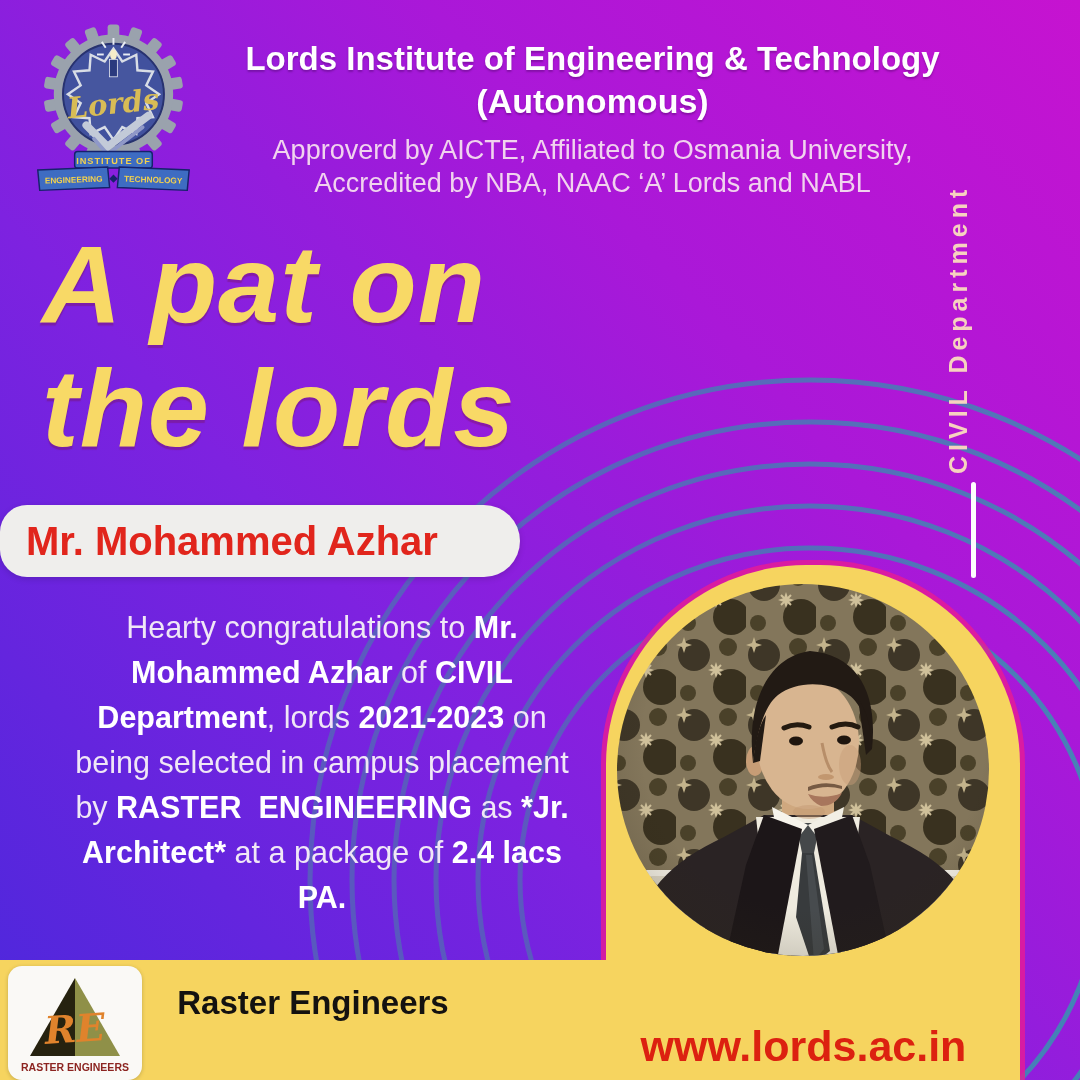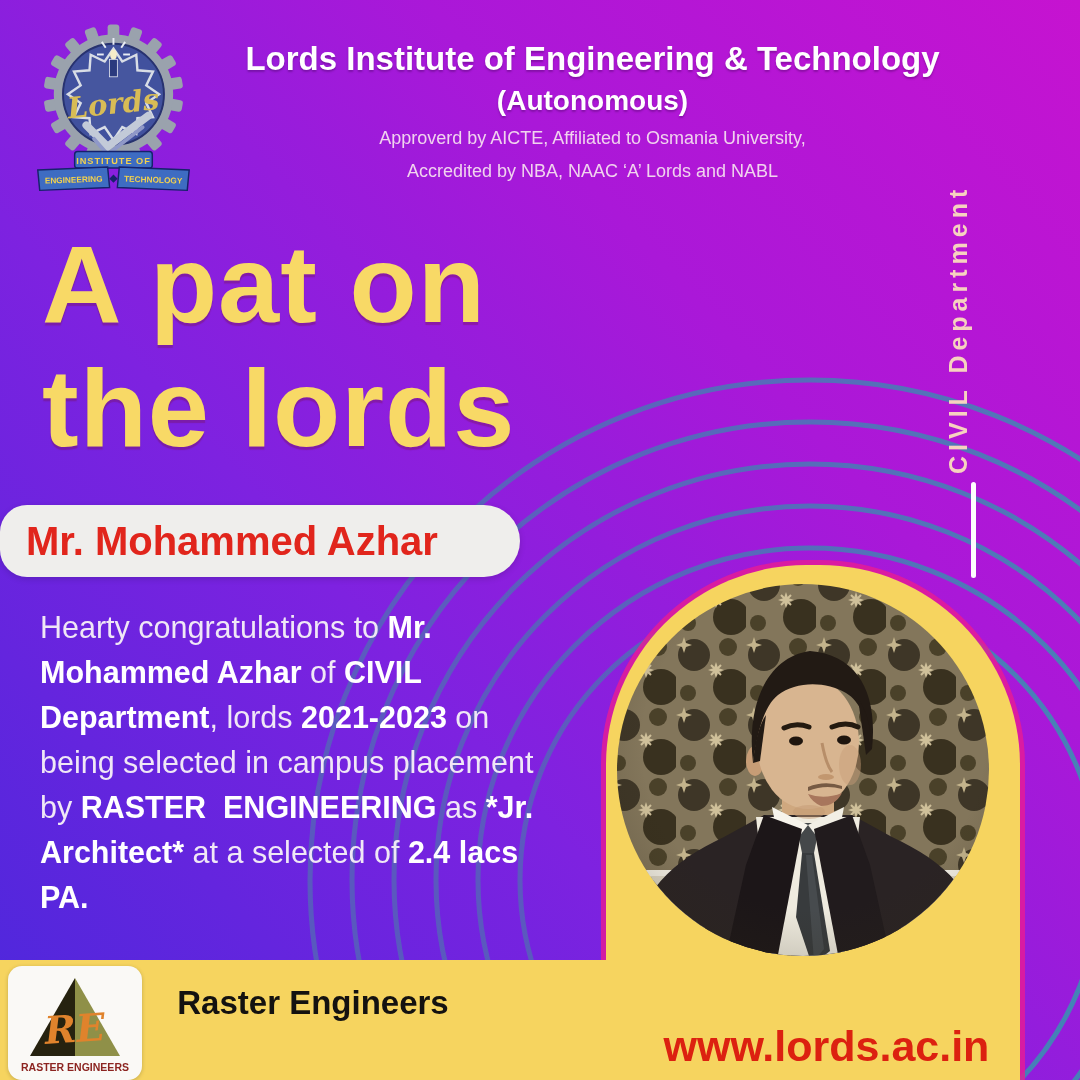--- a/index.html
+++ b/index.html
@@ -6,55 +6,55 @@
   .canvas{
     position:relative;width:1080px;height:1080px;overflow:hidden;
     font-family:"Liberation Sans",sans-serif;
     background:linear-gradient(48deg,#4a28dc 0%,#7e22e0 38%,#aa18d8 68%,#c613d0 100%);
   }
   .abs{position:absolute;}
   
   .logo-svg{left:30px;top:6px;width:165px;height:195px;}
   .title-block{left:195px;top:38px;width:795px;text-align:center;color:#ffffff;}
   .title-l1{font-size:33px;font-weight:bold;line-height:42px;text-shadow:0 2px 2px rgba(60,0,80,.35);}
-  .title-l2{font-size:28px;font-weight:bold;line-height:42px;text-shadow:0 2px 2px rgba(60,0,80,.35);}
-  .subtitle{font-size:18px;line-height:33px;color:#f1d3ee;}
+  .title-l2{font-size:34px;font-weight:bold;line-height:42px;text-shadow:0 2px 2px rgba(60,0,80,.35);}
+  .subtitle{margin-top:12px;font-size:27px;line-height:33px;color:#f1d3ee;}
   
   .side-label{
     left:944px;top:182px;height:292px;
     writing-mode:vertical-rl;transform:rotate(180deg);
     font-size:25px;font-weight:bold;letter-spacing:5px;color:#f6d2bf;
   }
   .side-line{left:971px;top:482px;width:5px;height:96px;background:#fdfdfd;border-radius:3px;}
   
   .headline{left:42px;top:222px;color:#f8d966;font-weight:800;font-size:110px;line-height:124px;
-    letter-spacing:1px;text-shadow:0 3px 1px rgba(120,20,90,.4);}
+    letter-spacing:1px;text-shadow:0 3px 1px rgba(120,20,90,.4);font-style:italic;}
   
   .pill{left:0;top:505px;width:520px;height:72px;background:#efeeec;
     border-radius:30px 40px 40px 30px;box-shadow:0 2px 6px rgba(0,0,0,.15);}
   .pill-name{position:absolute;left:26px;top:0;height:72px;line-height:72px;
     font-size:40px;font-weight:bold;color:#e1251c;}
   
-  .message{left:40px;top:605px;width:620px;font-size:30.5px;line-height:45px;
-    color:#f0e7f6;white-space:pre-wrap;}
+  .message{left:12px;top:605px;width:620px;font-size:30.5px;line-height:45px;
+    color:#f0e7f6;white-space:pre-wrap;text-align:center;}
   .message .b{color:#ffffff;font-weight:bold;}
   
   .arcs{left:0;top:0;width:1080px;height:1080px;}
   
   .photo-panel{left:606px;top:565px;width:414px;height:515px;background:#f6d45f;
     border-radius:200px 200px 0 0;box-shadow:0 0 0 5px rgba(233,27,148,.8);}
   .photo-svg{left:606px;top:565px;width:414px;height:400px;}
   
   .footer-strip{left:0;top:960px;width:1020px;height:120px;background:#f6d45f;}
   .partner-box{left:8px;top:966px;width:134px;height:114px;background:#faf9f6;
     border-radius:14px;box-shadow:0 1px 4px rgba(0,0,0,.2);}
   .partner-box svg{position:absolute;left:0;top:0;}
   .partner-name{left:158px;top:982px;width:310px;text-align:center;color:#141210;
     font-size:33px;font-weight:bold;line-height:42px;}
-  .website{left:654px;top:1022px;width:345px;text-align:center;
+  .website{left:631px;top:1022px;width:345px;text-align:center;
     font-size:43px;font-weight:bold;color:#dc2110;}
 </style>
 </head>
 <body>
 
 <div class="canvas">
 
   <svg class="abs arcs" viewBox="0 0 1080 1080">
     <defs>
       <linearGradient id="arcg" x1="0" y1="0" x2="1" y2="0">
@@ -140,21 +140,21 @@
 
   <div class="abs pill">
     <div class="pill-name">Mr. Mohammed Azhar</div>
   </div>
 
   <div class="abs message"><span>Hearty congratulations to </span><span class="b">Mr.
 Mohammed Azhar</span><span> of </span><span class="b">CIVIL
 Department</span><span>, lords </span><span class="b">2021-2023</span><span> on
 being selected in campus placement
 by </span><span class="b">RASTER  ENGINEERING</span><span> as </span><span class="b">*Jr.
-Architect*</span><span> at a selected of </span><span class="b">2.4 lacs
+Architect*</span><span> at a package of </span><span class="b">2.4 lacs
 PA.</span></div>
 
   <div class="abs photo-panel"></div>
 
   <svg class="abs photo-svg" viewBox="0 0 414 400">
     <defs>
       <clipPath id="photoClip">
           <circle cx="197" cy="205" r="186"></circle>
         </clipPath>
       <pattern id="damask" width="70" height="70" patternUnits="userSpaceOnUse">

